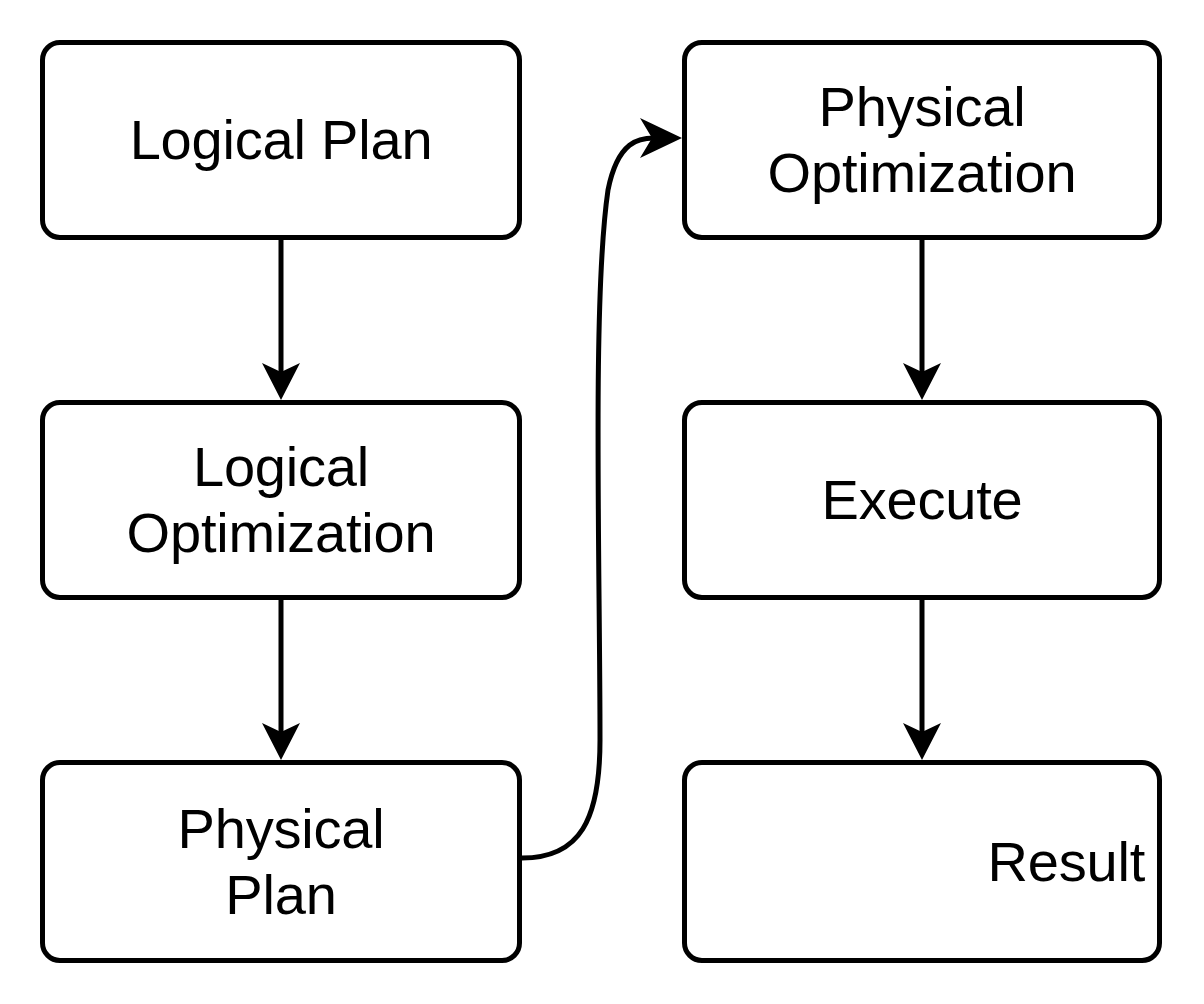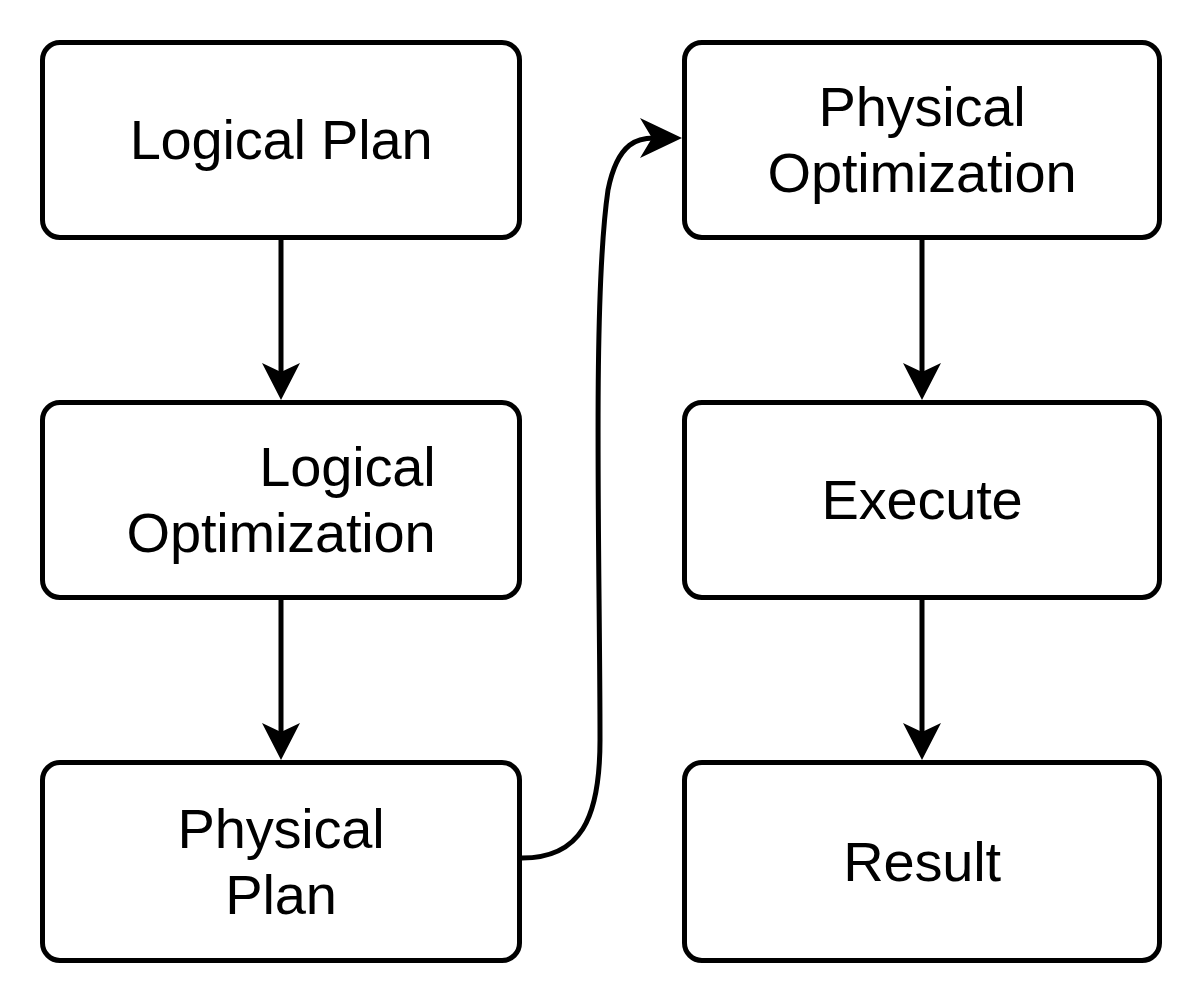--- a/index.html
+++ b/index.html
@@ -41,26 +41,26 @@
     font-size: 56px;
     line-height: 66px;
     color: #000000;
     font-weight: 400;
     letter-spacing: -0.2px;
     white-space: pre-line;
     padding: 0 12px;
   }
   
   #node-logical-plan       { left: 40px;  top: 40px;  width: 482px; height: 200px; }
-  #node-logical-opt        { left: 40px;  top: 400px; width: 482px; height: 200px; text-align: right; }
+  #node-logical-opt        { left: 40px;  top: 400px; width: 482px; height: 200px; }
   #node-physical-plan      { left: 40px;  top: 760px; width: 482px; height: 203px; }
   
   #node-physical-opt       { left: 682px; top: 40px;  width: 480px; height: 200px; }
   #node-execute            { left: 682px; top: 400px; width: 480px; height: 200px; }
-  #node-result             { left: 682px; top: 760px; width: 480px; height: 203px; }
+  #node-result             { left: 682px; top: 760px; width: 480px; height: 203px; justify-content: flex-end; }
 </style>
 </head>
 <body>
 
 <div id="canvas">
 
   <svg id="flow-svg" viewBox="0 0 1204 1004">
 
     <g>
       <line x1="281" y1="240" x2="281" y2="372" stroke="#000000" stroke-width="5"></line>

